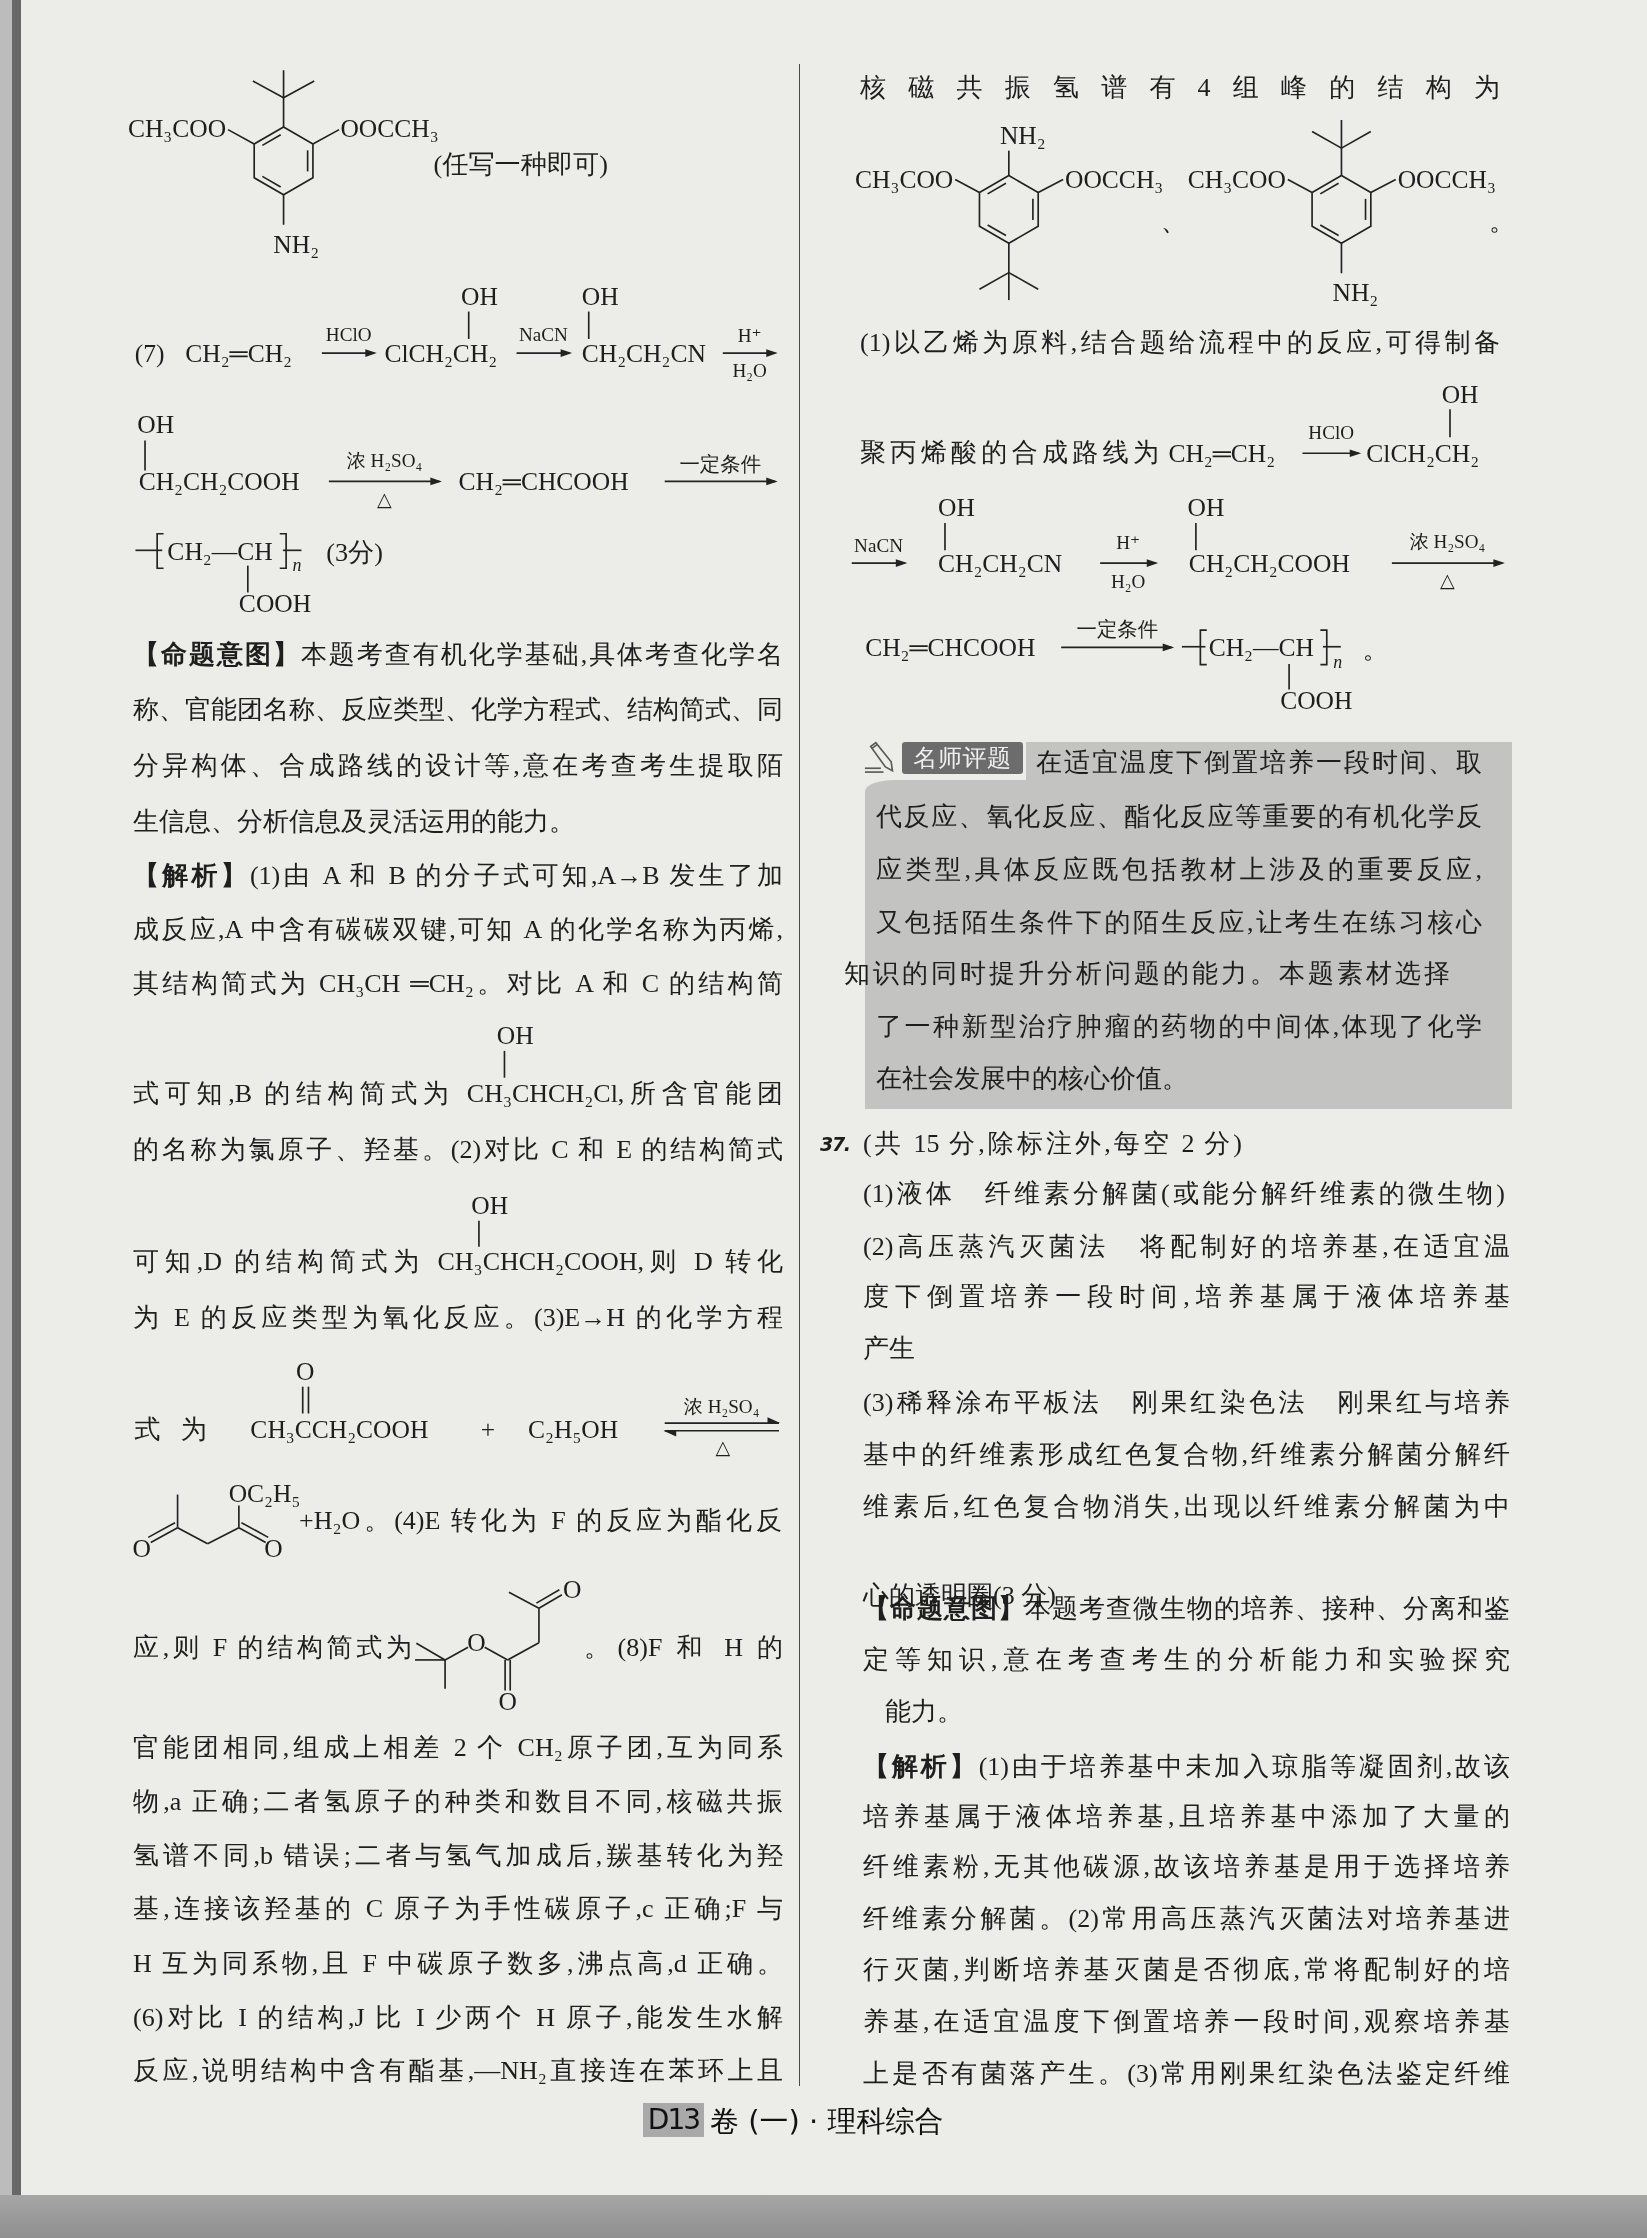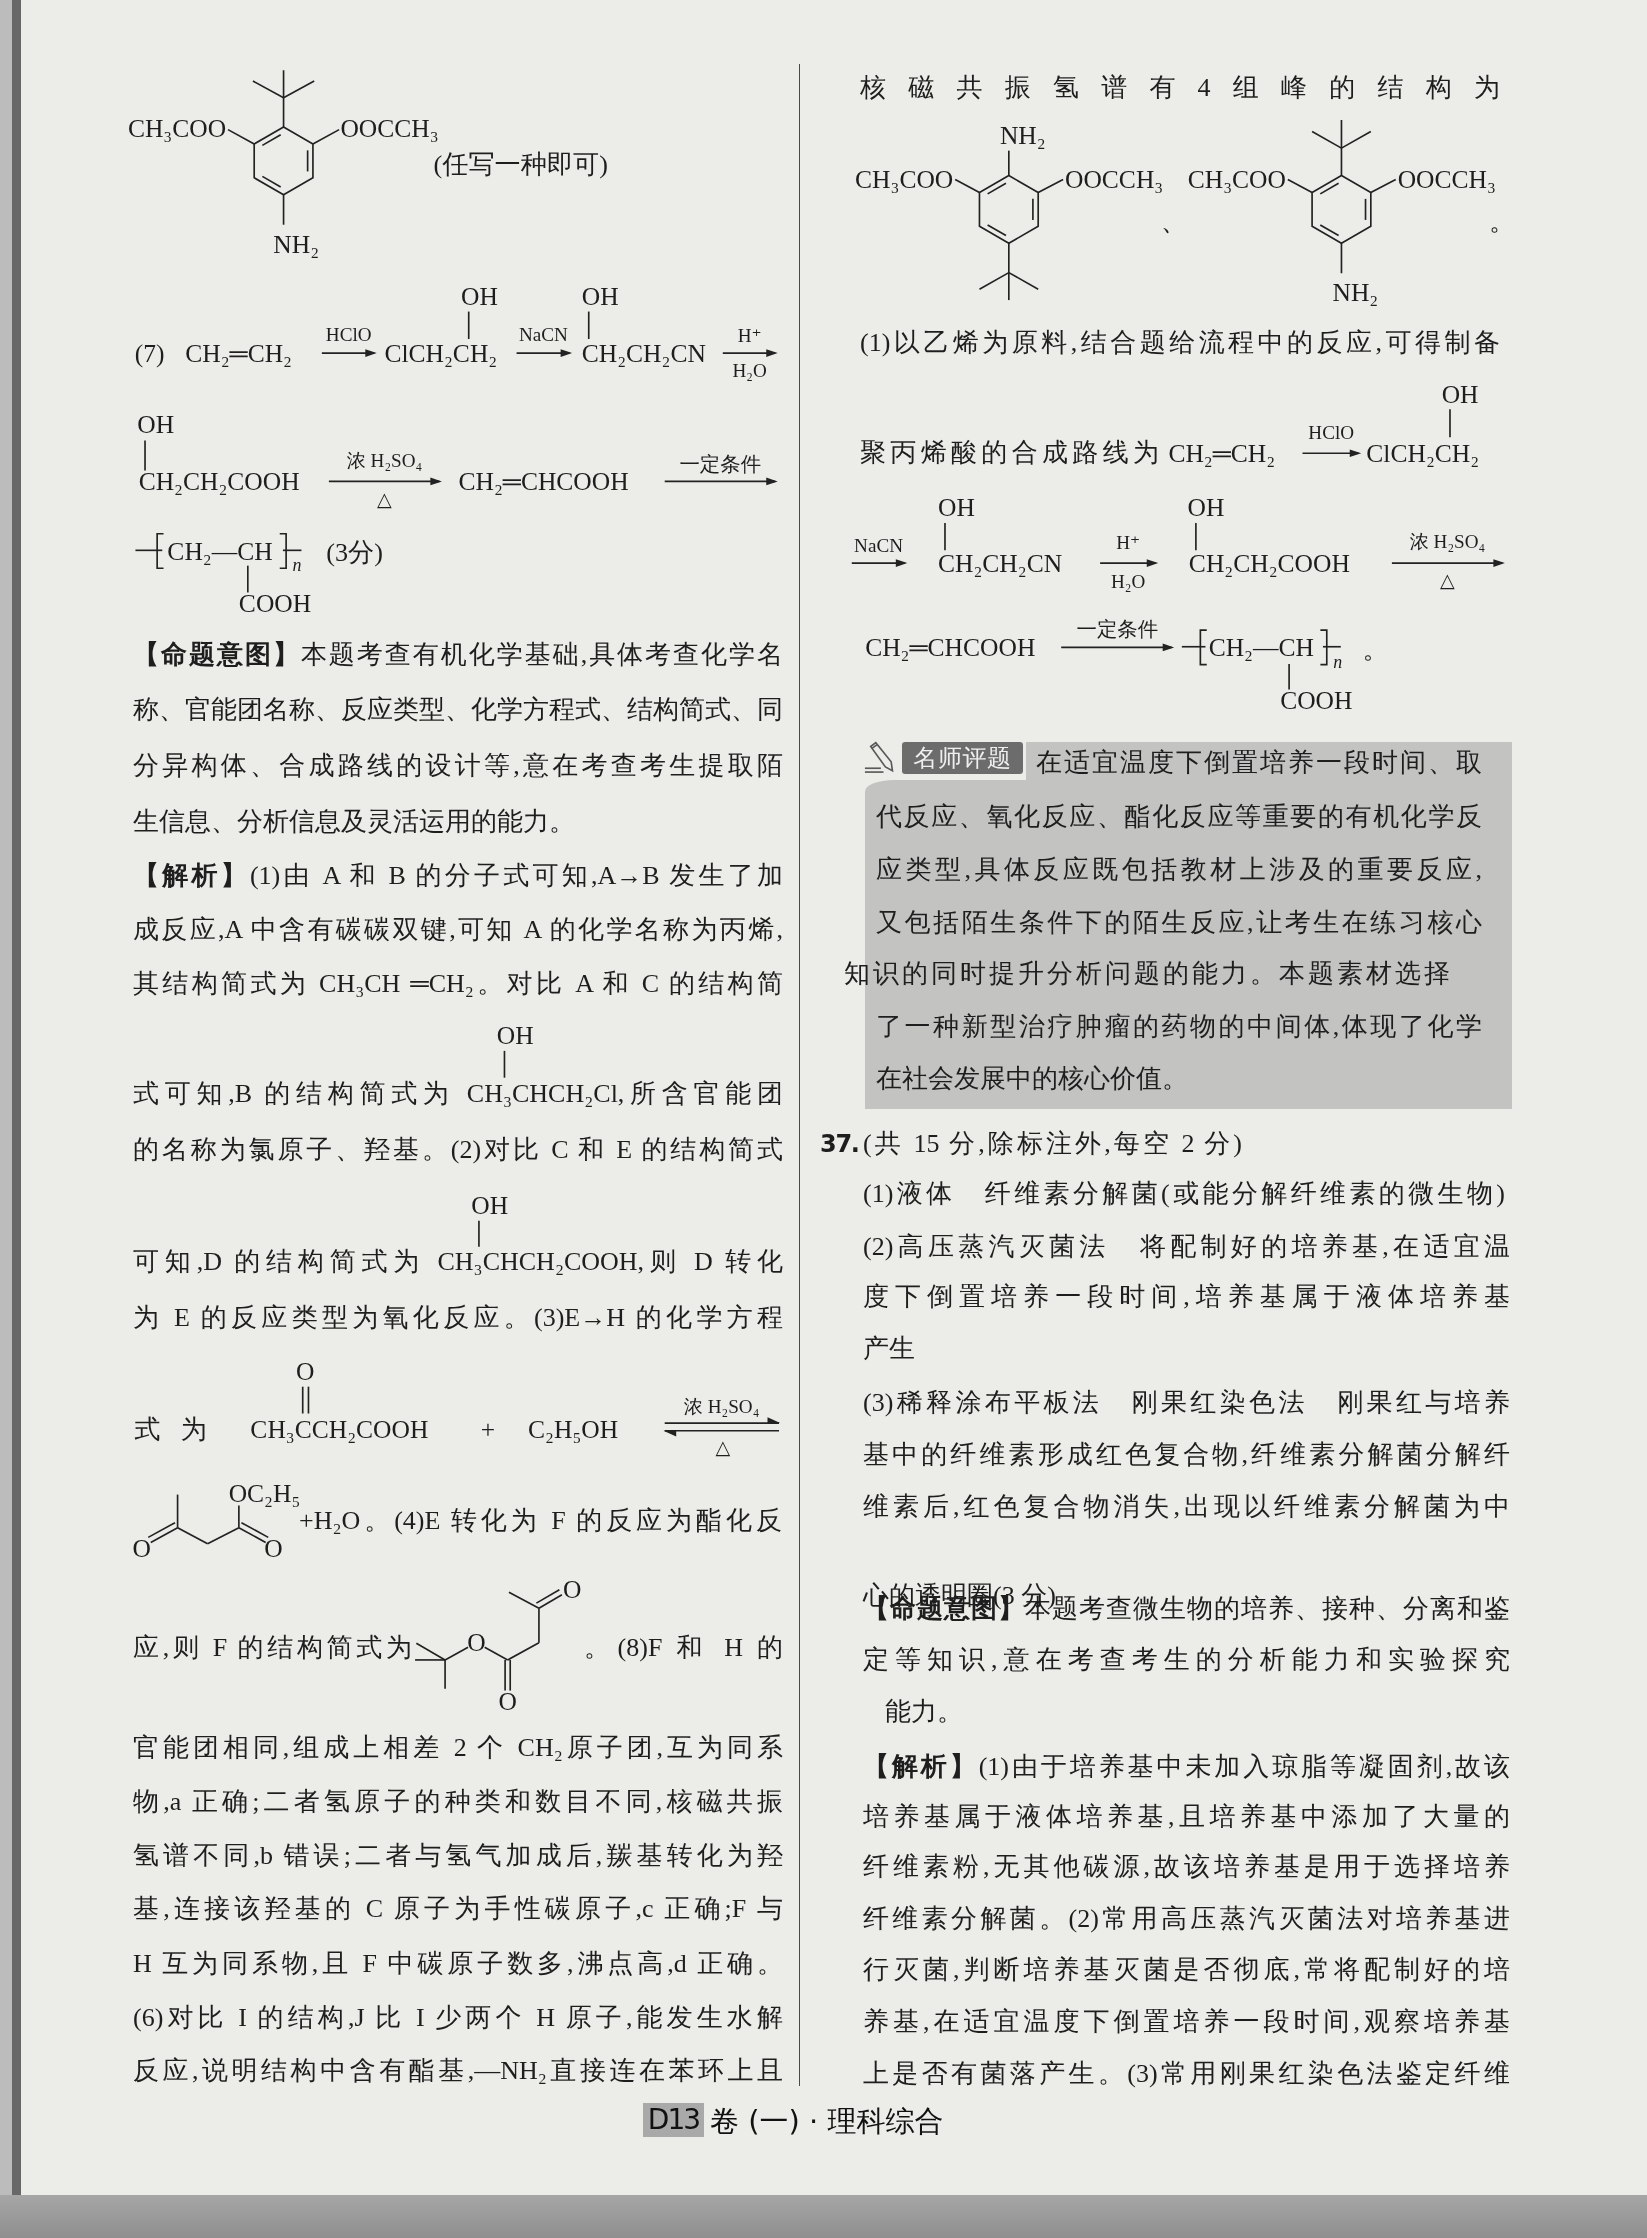--- a/index.html
+++ b/index.html
@@ -25,21 +25,21 @@
 
   .box-body { position:absolute; left:865px; top:780px; width:647px; height:329px;
               background:#c3c3c1; border-top-left-radius:29px 11.5px; }
   .box-top  { position:absolute; left:1026px; top:742px; width:486px; height:38px; background:#c3c3c1; }
   .box-label { position:absolute; left:902px; top:742px; width:121px; height:32px; line-height:32px;
                background:#6c6c6c; color:#efefef; border-radius:3.2px; text-align:center;
                font-family:"DejaVu Sans","Liberation Sans",sans-serif; font-size:24px; letter-spacing:0.6px; }
   .pencil { position:absolute; left:863px; top:740px; width:32px; height:36px; }
 
   .q-num { position:absolute; left:820px; top:1128px; height:32px; line-height:32px;
-           font-family:"DejaVu Sans","Liberation Sans",sans-serif; font-weight:bold; font-size:24px; letter-spacing:-1.3px; }
+           font-family:"DejaVu Sans","Liberation Sans",sans-serif; font-weight:bold; font-size:19px; letter-spacing:-1.3px;font-style:italic; }
 
   .footer-code { position:absolute; left:643px; top:2103px; width:61px; height:34px; line-height:34px;
                  background:#a9a9a9; text-align:center;
                  font-family:"DejaVu Sans","Liberation Sans",sans-serif; font-size:28px; letter-spacing:-1.9px; color:#111; }
   .footer-title { position:absolute; left:710px; top:2105px; height:32px; line-height:32px;
                   font-family:"DejaVu Sans","Liberation Sans",sans-serif; font-size:29px; color:#111; }
 
   svg.chem { position:absolute; left:0; top:0; width:1648px; height:2239px; pointer-events:none; }
   svg.chem line, svg.chem path, svg.chem polyline { stroke:#222; stroke-width:2.6; fill:none; }
   svg.chem polygon { fill:#222; stroke:none; }

